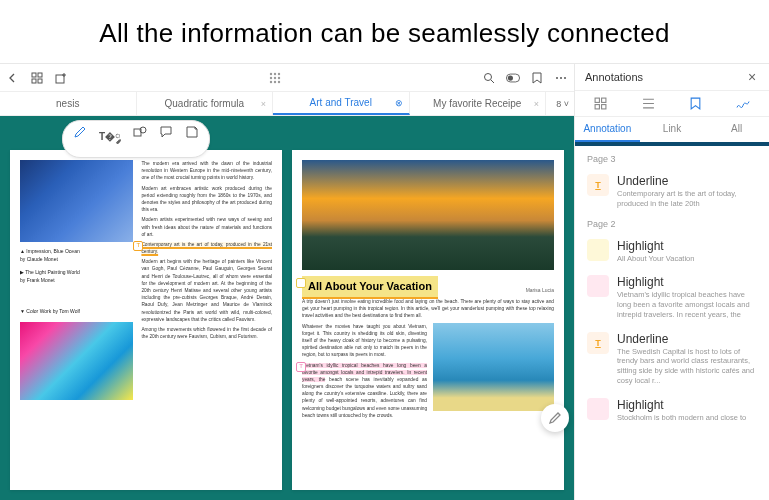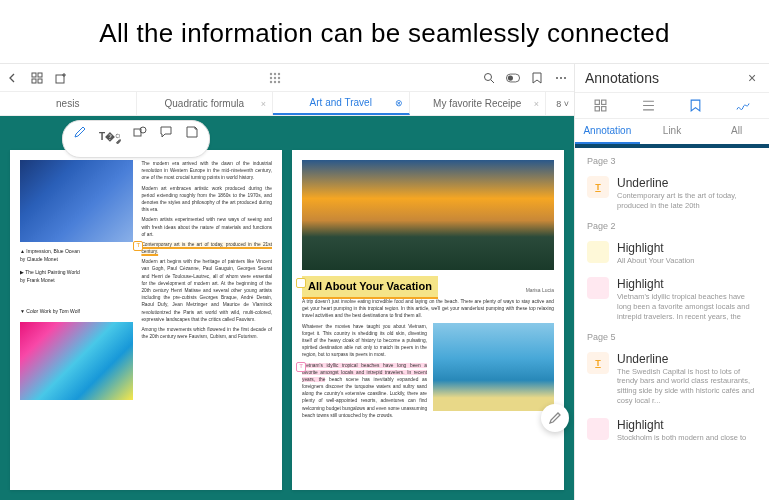--- a/index.html
+++ b/index.html
@@ -35,21 +35,21 @@
 .photo1 { height: 110px; background: linear-gradient(180deg,#2a588a 0%,#f5a623 35%,#c88838 55%,#2a4a3a 70%,#1a3a2a 100%); margin-bottom: 6px; position: relative; }
 .title2 { font-size: 11px; font-weight: 700; background: #f5e488; padding: 2px 6px; display: inline-block; border-bottom: 2px solid #f5a623; margin-bottom: 4px; }
 .author { font-size: 5px; color: #666; text-align: right; margin-top: -16px; margin-bottom: 4px; }
 .doc2-body { display: flex; gap: 6px; }
 .doc2-text { flex: 1; }
 .photo2 { width: 48%; height: 88px; background: linear-gradient(180deg,#88c8e8 0%,#48a8d8 40%,#2888b8 65%,#e8d888 85%); }
 .hl-pink { background: #ffd8e8; }
 .marker { position: absolute; left: -8px; width: 10px; height: 10px; background: #fff; border: 1px solid #f5a623; border-radius: 2px; font-size: 6px; color: #f5a623; display: flex; align-items: center; justify-content: center; }
 .sidebar { width: 195px; background: #fff; border-left: 1px solid #e8e8e8; display: flex; flex-direction: column; }
 .sb-head { display: flex; align-items: center; justify-content: space-between; padding: 6px 10px; border-bottom: 1px solid #eee; }
-.sb-title { font-size: 14px; color: #333; }
+.sb-title { font-size: 11px; color: #333; }
 .sb-tools { display: flex; padding: 6px 10px; gap: 18px; border-bottom: 1px solid #eee; justify-content: space-around; }
 .sb-tools .ti { font-size: 12px; color: #888; cursor: pointer; }
 .sb-tools .ti.active { color: #2a7de1; }
 .sb-tabs { display: flex; font-size: 10px; border-bottom: 4px solid #0c4a6e; justify-content: center; }
 .sb-tab { flex: 1; text-align: center; padding: 6px; color: #888; cursor: pointer; }
 .sb-tab.active { color: #2a7de1; border-bottom: 2px solid #2a7de1; }
 .sb-list { flex: 1; overflow-y: auto; padding: 4px 0; }
 .sb-group { font-size: 9px; color: #999; padding: 4px 12px; }
 .sb-item { display: flex; gap: 8px; padding: 6px 12px; cursor: pointer; }
 .sb-icon { width: 22px; height: 22px; border-radius: 4px; display: flex; align-items: center; justify-content: center; font-size: 9px; flex-shrink: 0; font-weight: 700; }
@@ -274,21 +274,20 @@
             <div class="sb-item-text">All About Your Vacation</div>
           </div>
       </div>
       <div class="sb-item">
         <div class="sb-icon ic-hl-p"></div>
         <div class="sb-item-body">
             <div class="sb-item-title">Highlight</div>
             <div class="sb-item-text">Vietnam's idyllic tropical beaches have long been a favorite amongst locals and intrepid travelers. In recent years, the</div>
           </div>
       </div>
-      <div class="sb-group">Page 5</div>
       <div class="sb-item">
         <div class="sb-icon ic-ul">
             <u>T</u>
           </div>
         <div class="sb-item-body">
             <div class="sb-item-title">Underline</div>
             <div class="sb-item-text">The Swedish Capital is host to lots of trendy bars and world class restaurants, sitting side by side with historic cafés and cosy local r...</div>
           </div>
       </div>
       <div class="sb-item">

